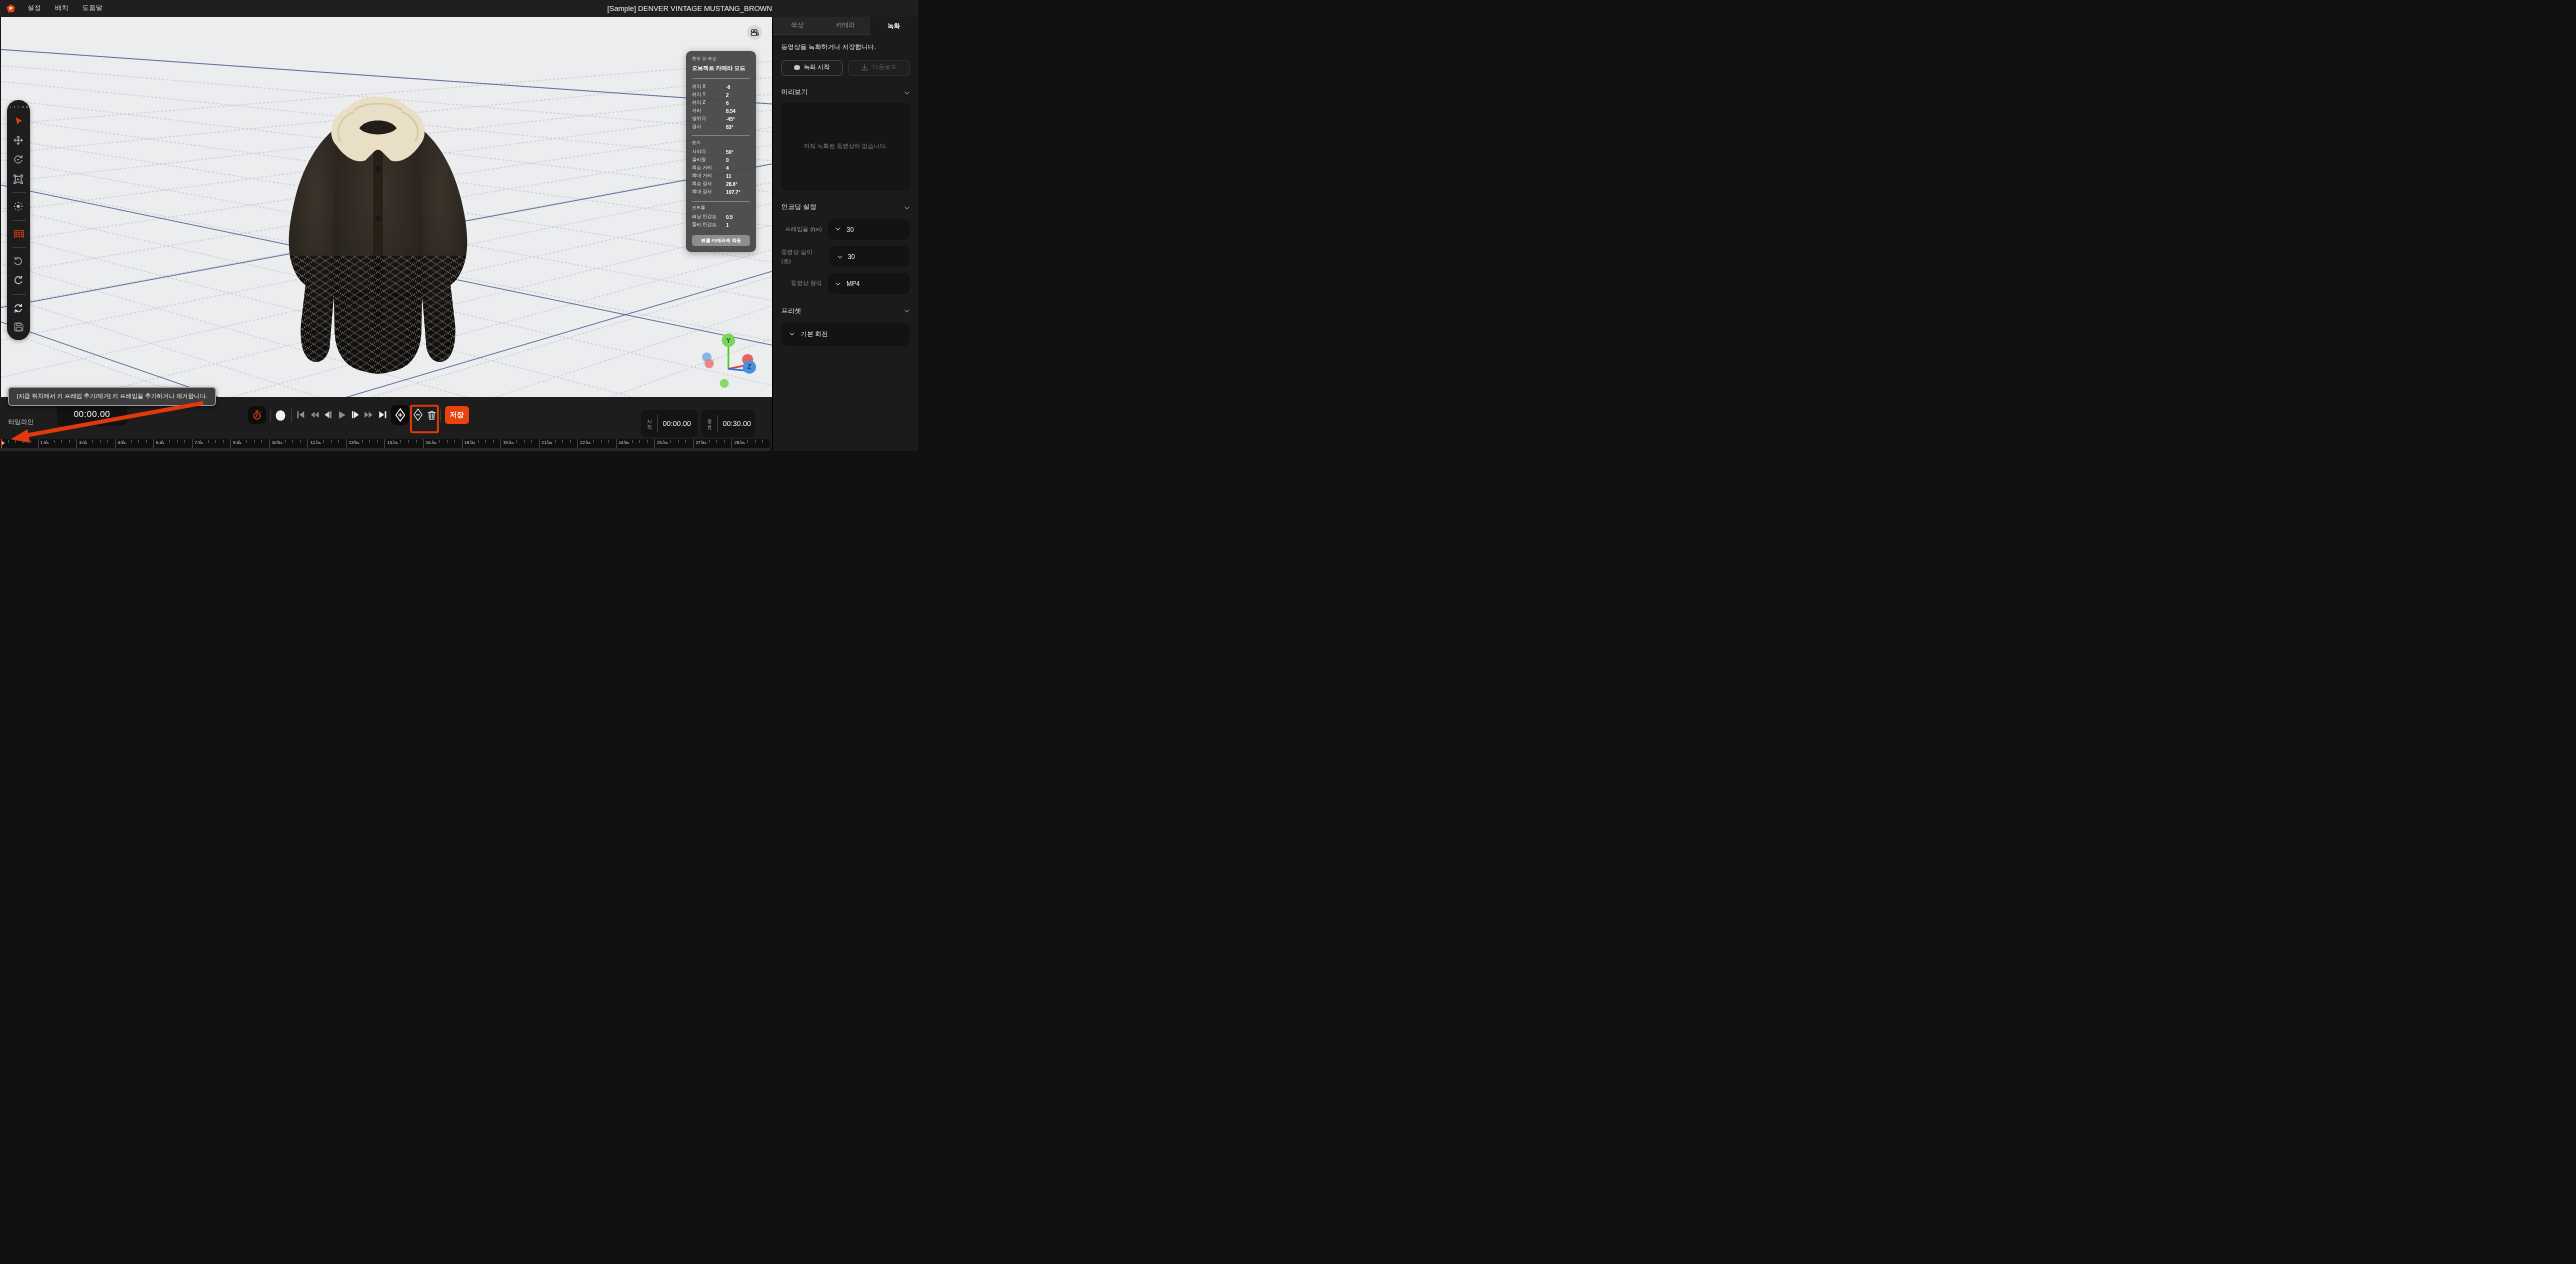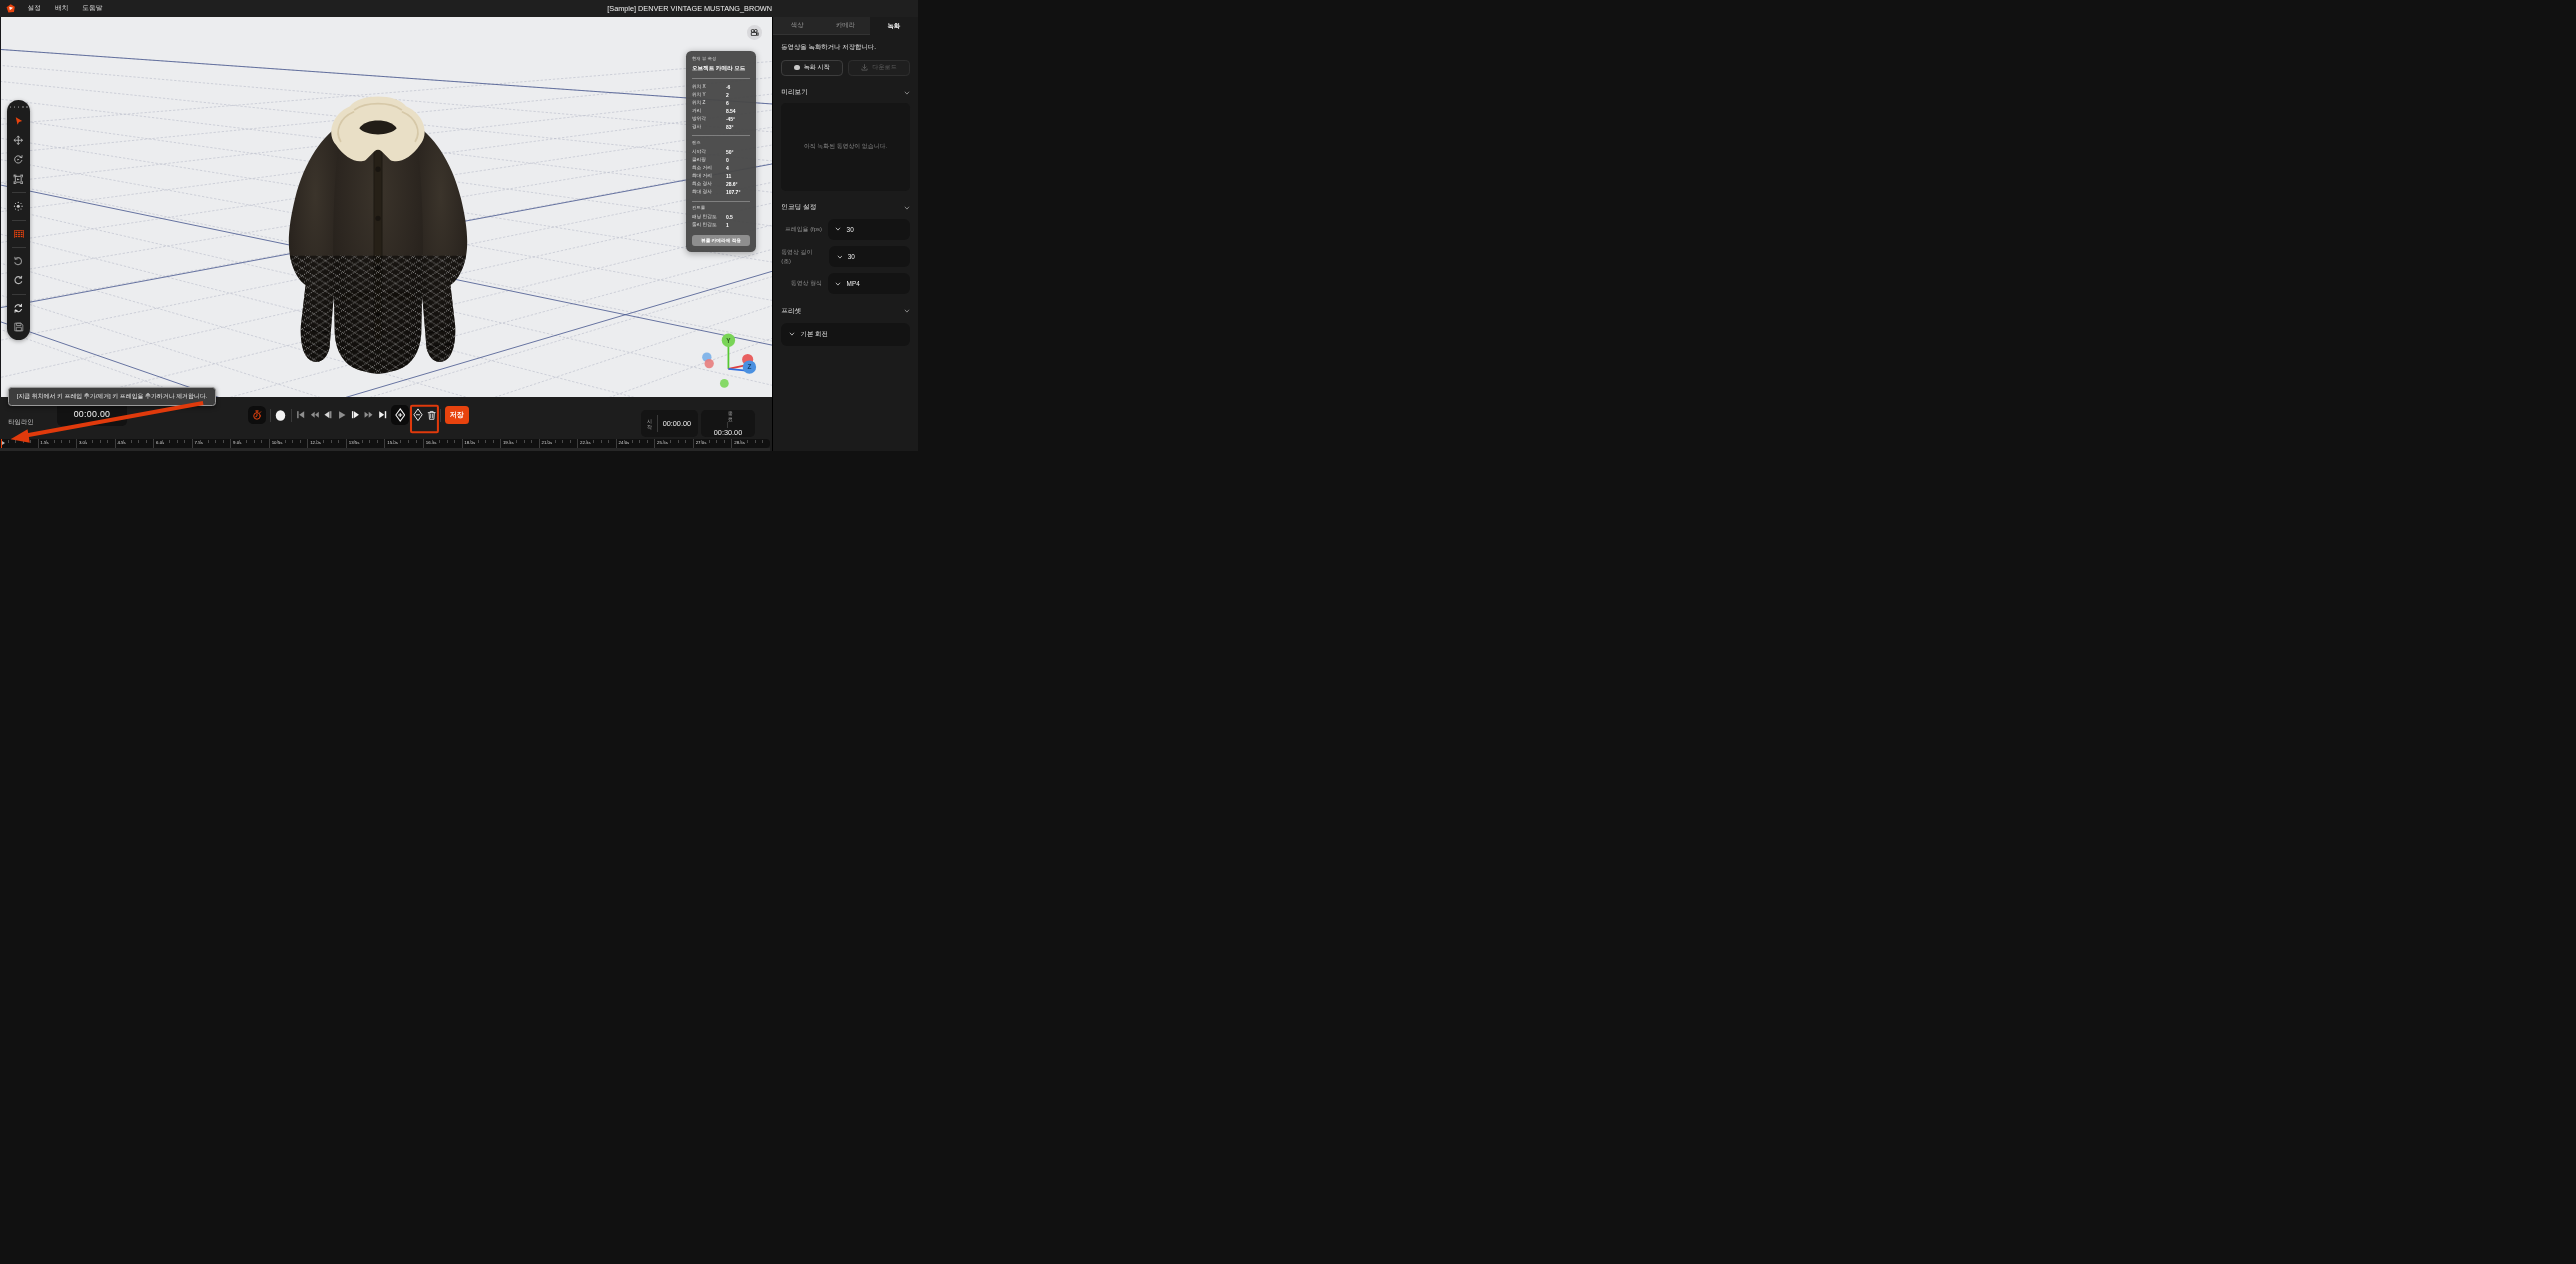--- a/index.html
+++ b/index.html
@@ -73,21 +73,21 @@
   .controls { position:absolute; left:248px; top:7.6px; height:21px; display:flex; align-items:center; gap:4.1px; }
   .ctrl { display:flex; align-items:center; justify-content:center; background:none; border:none; }
   .ctrl-sep { width:0.6px; height:13px; background:#3a3a3a; }
   .sw-btn { width:17.6px; height:17.6px; border-radius:5.3px; background:#0d0d0d; }
   .kf-add-btn { width:17.6px; height:20px; border-radius:4.7px; background:#0b0b0b; }
   .save-btn { width:23.4px; height:17.6px; border-radius:3.5px; background:var(--accent); color:#fff;
               font-size:7px; font-weight:bold; }
   .io-box { position:absolute; top:13px; height:27px; background:#141414; border-radius:4.7px;
             display:flex; align-items:center; }
   .io-start { left:641px; width:57px; }
-  .io-end { left:701px; width:54px;flex-direction:column; }
+  .io-end { left:701px; width:54px; }
   .io-label { width:6.4px; margin-left:5.9px; font-size:5px; line-height:1.2; color:#b5b5b5;
               word-break:break-all; }
   .io-div { width:0.6px; height:16.4px; background:#3a3a3a; margin:0 4.7px 0 4.1px; }
   .io-val { font-size:7.3px; color:#f2f2f2; }
 
   
   .ruler { position:absolute; left:0; top:42px; width:770px; height:8.8px; background:#101010;
            border-radius:0 4.1px 4.1px 0; display:flex; }
   .ruler-seg { position:relative; flex:1 1 0; border-left:0.6px solid #3d3d3d; }
   .ruler-seg:first-child { border-left:none; }

